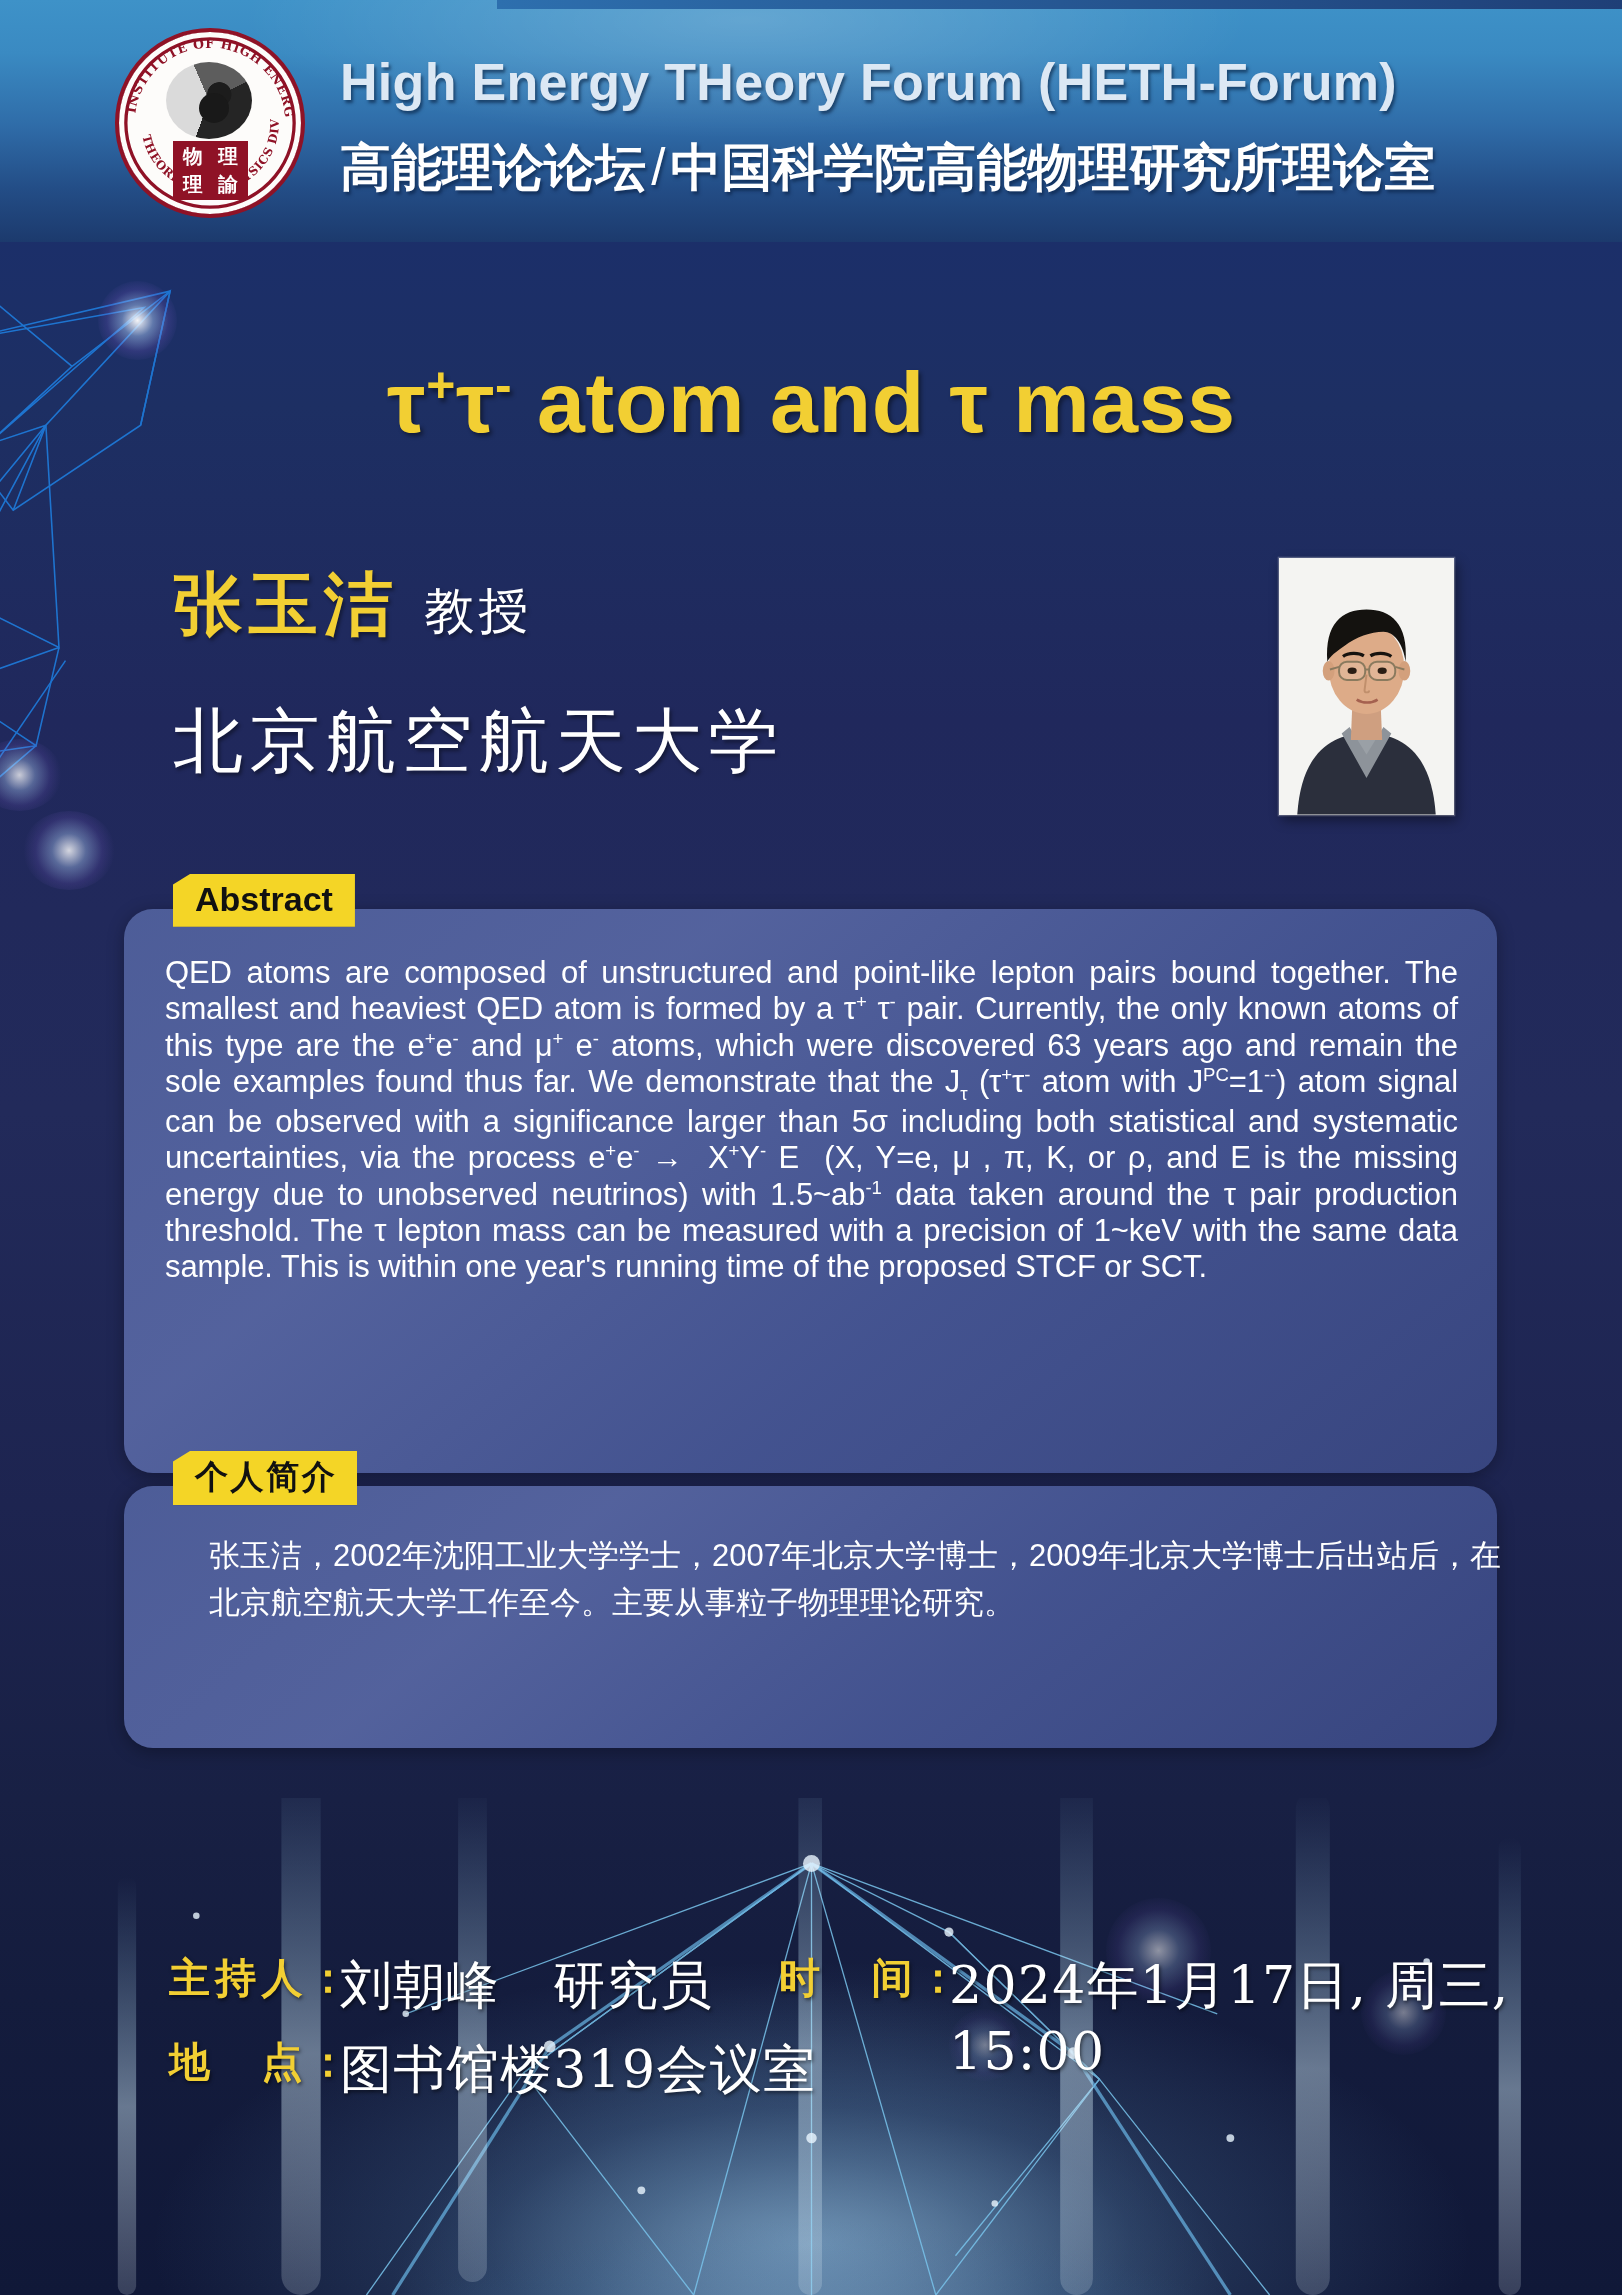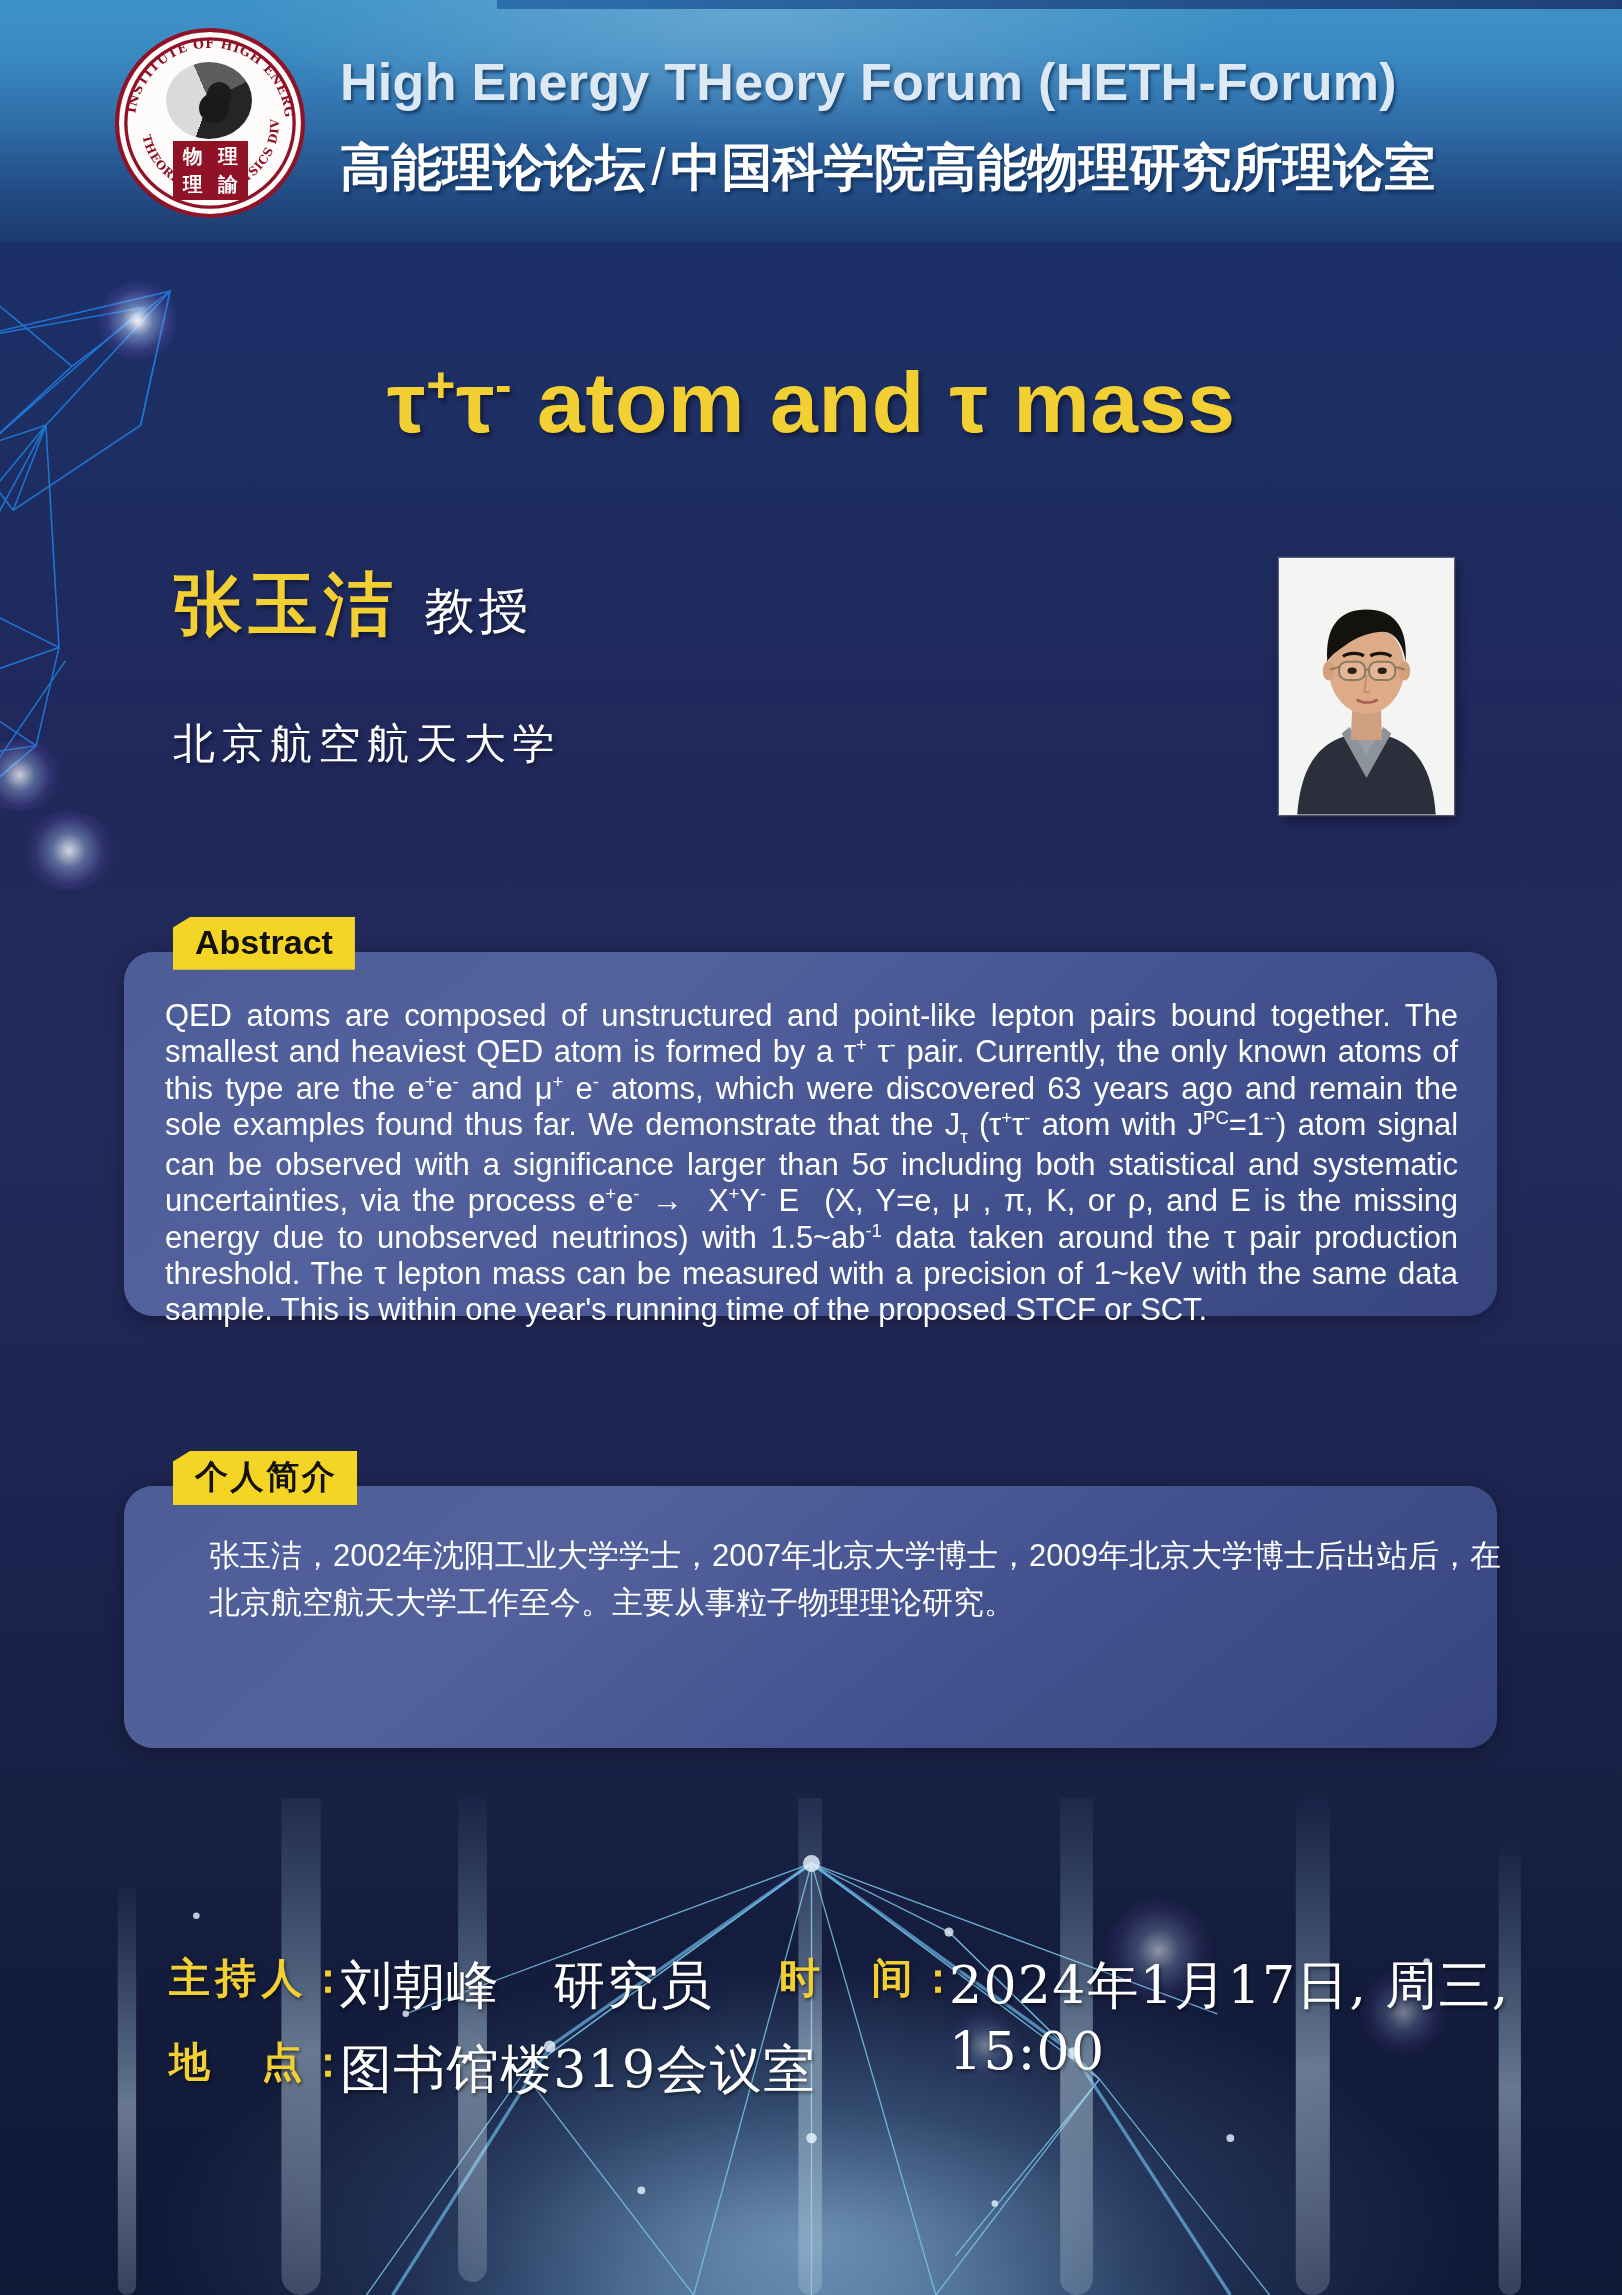--- a/index.html
+++ b/index.html
@@ -122,40 +122,40 @@
     display:inline-block; letter-spacing:6.5px;
     text-shadow:2px 2.6px 3.9px rgba(0,0,0,.4);
   }
   .sp-rank{
     font-family:"DejaVu Serif", serif;
     font-size:50px; color:#ffffff; margin-left:22px;
     display:inline-block; letter-spacing:3.9px;
     text-shadow:2px 2.6px 3.9px rgba(0,0,0,.4);
   }
   .sp-aff{
-    margin-top:65px;
-    font-family:"DejaVu Serif", serif;
-    font-size:42px; color:#ffffff; letter-spacing:6.5px;
+    margin-top:44px;
+    font-family:"DejaVu Serif", serif;
+    font-size:70px; color:#ffffff; letter-spacing:6.5px;
     text-shadow:2px 2.6px 3.9px rgba(0,0,0,.4);
   }
   .photo{
     position:absolute; left:1279px; top:558px; width:175px; height:257px;
     background:#f2f2f0;
     box-shadow:0 0 0 1.3px rgba(255,255,255,.25), 3.3px 4.6px 11.8px rgba(0,0,0,.45);
     overflow:hidden;
   }
 
   
   .panel{
     position:absolute; left:124px; width:1373px;
     background:linear-gradient(140deg, rgba(79,95,155,.96) 0%, rgba(86,101,161,.95) 30%, rgba(70,86,148,.93) 62%, rgba(58,72,131,.92) 100%);
     border-radius:29px;
     box-shadow:0 3.9px 17px rgba(0,0,0,.30);
   }
-  #abstract-panel{ top:952px; height:364px; }
+  #abstract-panel{ top:909px; height:564px; }
   #bio-panel{ top:1486px; height:262px; }
 
   .tag{
     position:absolute; top:-35px; left:49px;
     background:#f4d526; color:#111;
     font-size:34px; font-weight:bold;
     padding:7.9px 22px 9.2px 22px;
     line-height:1.05;
     clip-path:polygon(17px 0, 100% 0, 100% 100%, 0 100%, 0 10.5px);
     box-shadow:2px 2.6px 5.2px rgba(0,0,0,.3);

